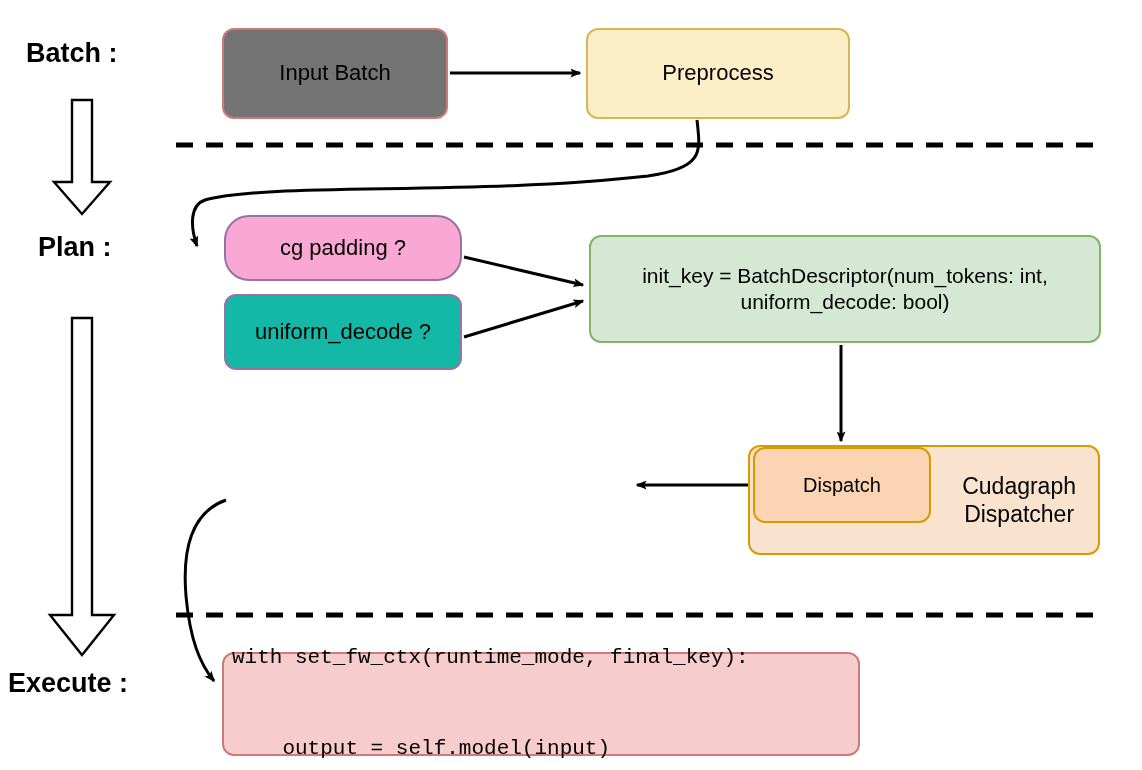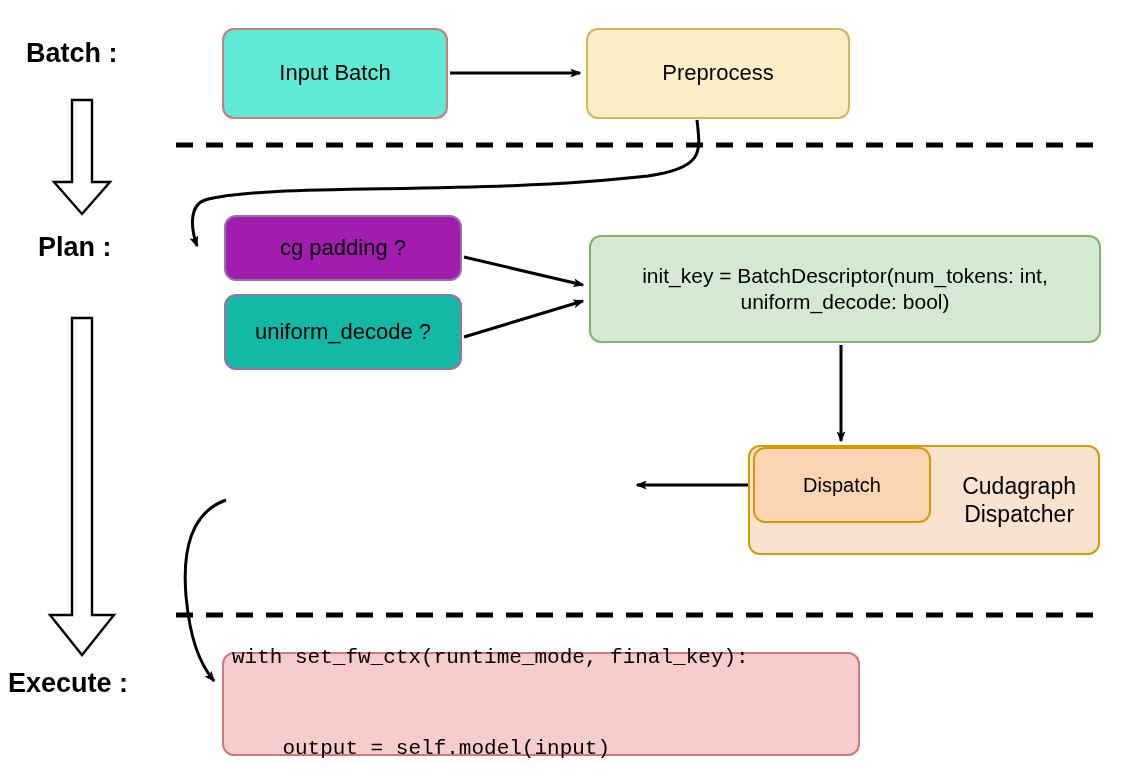--- a/index.html
+++ b/index.html
@@ -14,25 +14,25 @@
         line-height:1.22;}
 
   .lane-label{position:absolute;font-weight:bold;font-size:27px;
               letter-spacing:0px;white-space:nowrap;}
 
   svg.layer{position:absolute;left:0;top:0;width:1142px;height:770px;
             pointer-events:none;}
 
   
   #n-input-batch{left:222px;top:28px;width:226px;height:91px;
-      background:#5eead4;border-color:#cc7a7a;font-size:22px;}
+      background:#737373;border-color:#cc7a7a;font-size:22px;}
   #n-preprocess{left:586px;top:28px;width:264px;height:91px;
       background:#fcefc8;border-color:#d6b656;font-size:22px;}
   #n-cg-padding{left:224px;top:215px;width:238px;height:66px;
-      background:#a21caf;border-color:#9673a6;font-size:22px;}
+      background:#f9a8d4;border-color:#9673a6;font-size:22px;border-radius:25px;}
   #n-uniform-decode{left:224px;top:294px;width:238px;height:76px;
       background:#14b8a6;border-color:#9673a6;font-size:22px;}
   #n-init-key{left:589px;top:235px;width:512px;height:108px;
       background:#d5e8d4;border-color:#82b366;font-size:21px;padding:0 10px;}
   #n-cudagraph-dispatcher{left:748px;top:445px;width:352px;height:110px;
       background:#fae3ce;border-color:#d79b00;font-size:23px;
       justify-content:flex-end;padding-right:22px;}
   #n-dispatch{left:753px;top:447px;width:178px;height:76px;
       background:#fbd4b4;border-color:#d79b00;font-size:20px;}
   #n-runtime-mode{left:226px;top:447px;width:404px;height:110px;

